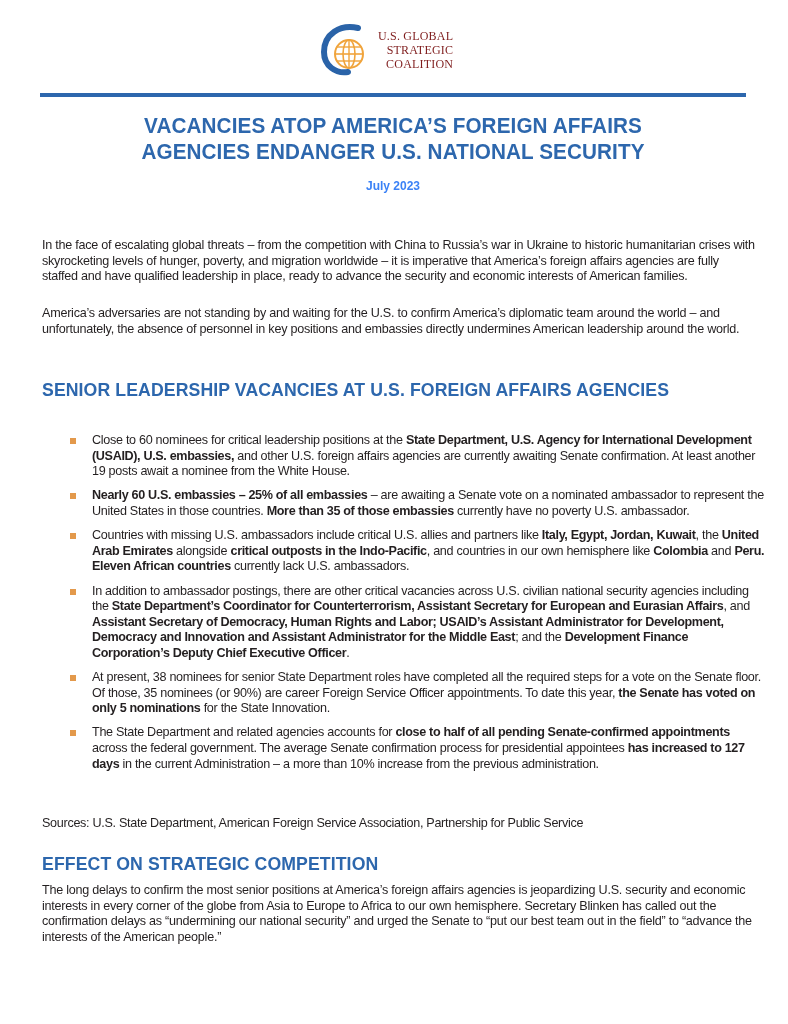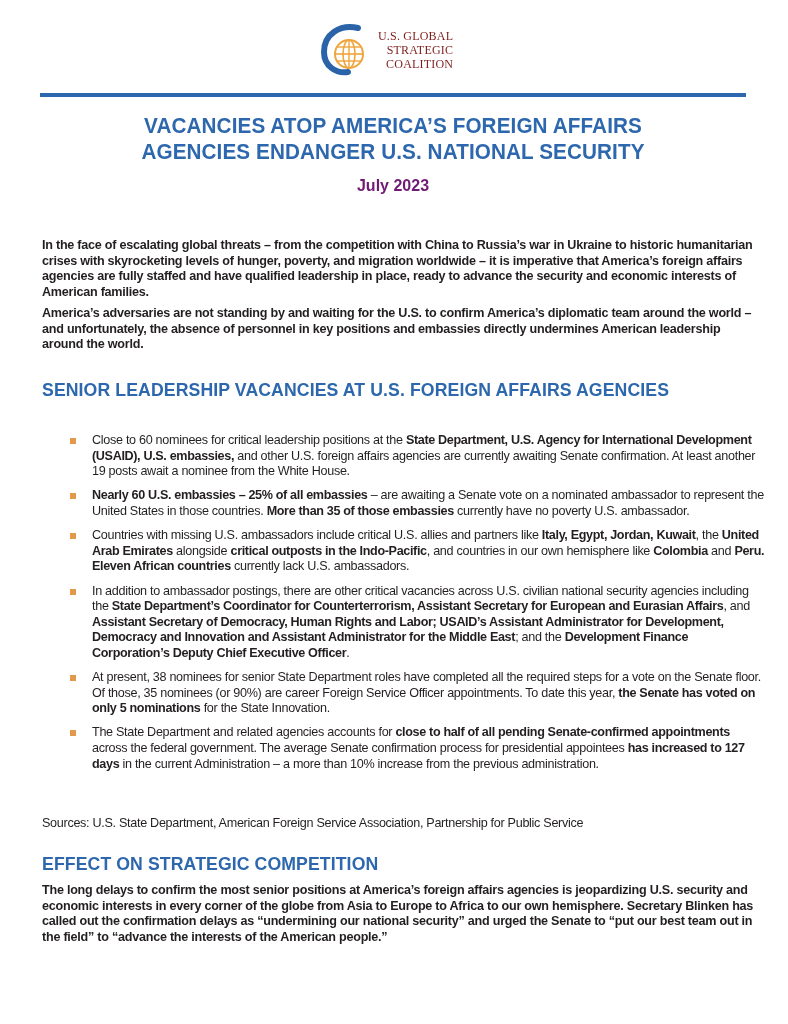--- a/index.html
+++ b/index.html
@@ -20,25 +20,25 @@
   .rule {
     position: absolute; left: 40px; top: 93px; width: 706px; height: 4px; background: #2d67ad;
   }
   .title {
     position: absolute; left: 40px; top: 113px; width: 706px; text-align: center;
     color: #2d67ad; font-weight: bold; font-size: 22.5px; line-height: 26px;
     letter-spacing: 0.1px; transform: scaleX(0.92); transform-origin: center;
   }
   .date {
     position: absolute; left: 40px; top: 176px; width: 706px; text-align: center;
-    color: #701a75; font-weight: bold; font-size: 16px; line-height: 20px;
+    color: #3b82f6; font-weight: bold; font-size: 12px; line-height: 20px;
   }
   .para {
     position: absolute; left: 42px; width: 715px; font-size: 12.6px; line-height: 15.6px;
-    letter-spacing: -0.25px; color: #231f20; font-weight: bold;
+    letter-spacing: -0.25px; color: #231f20;
   }
   .h2 {
     position: absolute; left: 42px; color: #2d67ad; font-weight: bold;
     font-size: 19px; line-height: 22px; letter-spacing: 0.1px;
     transform: scaleX(0.93); transform-origin: left center; white-space: nowrap;
   }
   ul.bullets {
     position: absolute; left: 42px; top: 421px; width: 712px; margin: 12px; padding: 0; list-style: none;
   }
   ul.bullets li {

